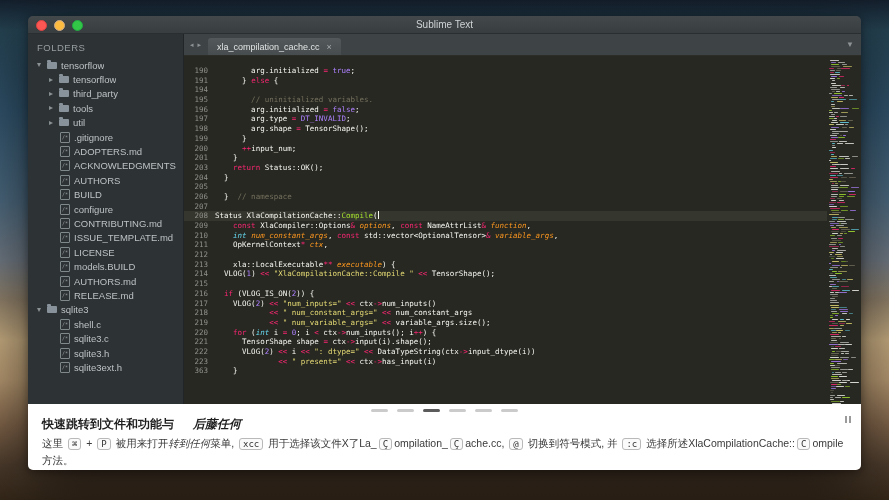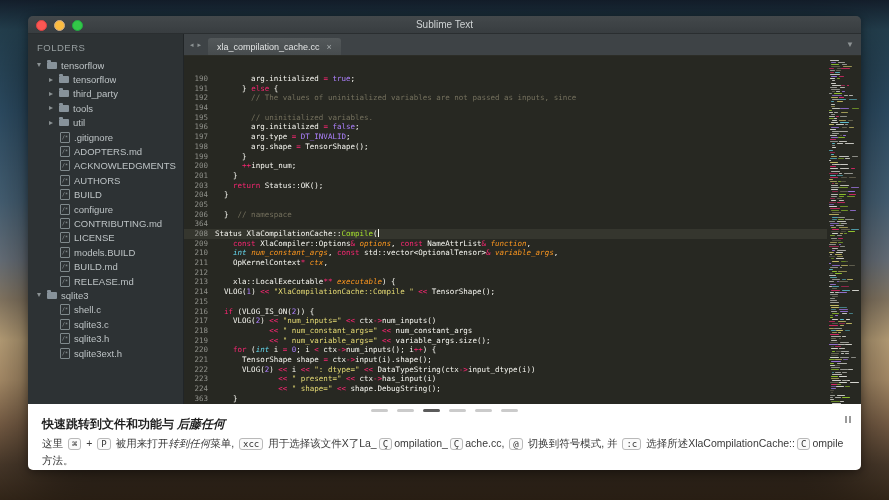--- a/index.html
+++ b/index.html
@@ -43,41 +43,41 @@
   .t-label{margin-left:4px;overflow:hidden;text-overflow:ellipsis}
   
   .editor{flex:1;display:flex;flex-direction:column;min-width:0;background:#272822}
   .tabbar{height:21px;flex:none;background:#3e4346;display:flex;align-items:flex-end;padding-left:4px;position:relative;border-bottom:1px solid #2c2d27}
   .tab-arrow{color:#8d9394;font-size:7px;align-self:center;margin:0 2px;cursor:default}
   .tab{height:17px;background:linear-gradient(#53585a,#474c4e);color:#e3e5e5;font-size:9px;
     display:flex;align-items:center;gap:7px;padding:0 9px;margin-left:5px;border-radius:3px 3px 0 0}
   .tab-close{color:#a7adae;font-size:9px;cursor:pointer}
   .tab-overflow{position:absolute;right:7px;top:6px;color:#8d9394;font-size:8px}
   .code-wrap{flex:1;display:flex;min-height:0;position:relative;background:#272822}
-  .code{flex:1;overflow:hidden;padding-top:18px;font-family:"DejaVu Sans Mono",monospace;font-size:7.5px}
+  .code{flex:1;overflow:hidden;padding-top:10px;font-family:"DejaVu Sans Mono",monospace;font-size:7.5px}
   .line{display:flex;height:9.7px;line-height:9.7px;white-space:pre}
   .line.active{background:#35362e}
   .ln{width:24px;flex:none;text-align:right;padding-right:7px;color:#8f908a}
   .lt{white-space:pre}
   .tk-w{color:#f8f8f2}.tk-c{color:#75715e}.tk-p{color:#f92672}.tk-y{color:#e6db74}
   .tk-v{color:#ae81ff}.tk-b{color:#66d9ef;font-style:italic}.tk-o{color:#fd971f;font-style:italic}
   .tk-g{color:#a6e22e}
   .caret{display:inline-block;width:1px;height:8px;background:#f8f8f0;vertical-align:-1px}
   .minimap{width:30px;flex:none;overflow:hidden;padding:3px 2px 0 2px;opacity:.85}
   .mm-row{height:2.1px;display:flex;align-items:center}
   .mm-row span{display:inline-block;height:1px;border-radius:.5px}
   
   .bottom-panel{height:66px;flex:none;background:#ffffff;position:relative;padding:0 14px;color:#333}
   .dashes{display:flex;gap:9px;justify-content:center;padding-top:5px}
   .dash{width:17px;height:3px;border-radius:1.5px;background:#cbcbcb;cursor:pointer}
   .dash.active{background:#5b5b5b}
   .pause{position:absolute;right:9px;top:5px;cursor:pointer}
   .pause::before,.pause::after{content:"";display:inline-block;width:2px;height:7px;background:#9b9b9b;margin:0 1px}
   .tut-title{font-size:12px;font-weight:bold;margin-top:4px;color:#1e1e1e}
-  .tut-title .em{font-style:italic;margin-left:3px}
+  .tut-title .em{font-style:italic;margin-left:19px}
   .tut-body{font-size:10.5px;line-height:1.6;margin-top:2px;color:#3a3a3a}
   .tut-body kbd{border:1px solid #b9b9b9;border-radius:3px;background:#fafafa;
     font-family:"DejaVu Sans Mono",monospace;font-size:9px;padding:0 3px;margin:0 2px;color:#333}
   .tut-body .em{font-style:italic}
 </style>
 </head>
 <body>
 
 <div class="desktop">
   <div class="window">
@@ -151,31 +151,36 @@
               <span class="t-label">configure</span>
             </div>
             <div class="t-row d1">
               <span class="tri"></span>
               <span class="ficon">/*</span>
               <span class="t-label">CONTRIBUTING.md</span>
             </div>
             <div class="t-row d1">
               <span class="tri"></span>
               <span class="ficon">/*</span>
+              <span class="t-label">ISSUE_TEMPLATE.md</span>
+            </div>
+            <div class="t-row d1">
+              <span class="tri"></span>
+              <span class="ficon">/*</span>
               <span class="t-label">LICENSE</span>
             </div>
             <div class="t-row d1">
               <span class="tri"></span>
               <span class="ficon">/*</span>
               <span class="t-label">models.BUILD</span>
             </div>
             <div class="t-row d1">
               <span class="tri"></span>
               <span class="ficon">/*</span>
-              <span class="t-label">BUILD.md</span>
+              <span class="t-label">AUTHORS.md</span>
             </div>
             <div class="t-row d1">
               <span class="tri"></span>
               <span class="ficon">/*</span>
               <span class="t-label">RELEASE.md</span>
             </div>
             <div class="t-row d0">
               <span class="tri">▾</span>
               <span class="folder"></span>
               <span class="t-label">sqlite3</span>
@@ -210,51 +215,49 @@
           <div class="tab active">
             <span>xla_compilation_cache.cc</span>
             <span class="tab-close">×</span>
           </div>
           <span class="tab-overflow">▼</span>
         </div>
         <div class="code-wrap">
           <div id="code" class="code">
               <div class="line"><span class="ln">190</span><span class="lt"><span class="tk-w">        arg.initialized </span><span class="tk-p">=</span><span class="tk-w"> </span><span class="tk-v">true</span><span class="tk-w">;</span></span></div>
               <div class="line"><span class="ln">191</span><span class="lt"><span class="tk-w">      } </span><span class="tk-p">else</span><span class="tk-w"> {</span></span></div>
-              <div class="line"><span class="ln">192</span><span class="lt"><span class="tk-c">        // The values of uninitialized variables are not passed as inputs, since</span></span></div>
               <div class="line"><span class="ln">194</span></div>
               <div class="line"><span class="ln">195</span><span class="lt"><span class="tk-c">        // uninitialized variables.</span></span></div>
               <div class="line"><span class="ln">196</span><span class="lt"><span class="tk-w">        arg.initialized </span><span class="tk-p">=</span><span class="tk-w"> </span><span class="tk-v">false</span><span class="tk-w">;</span></span></div>
               <div class="line"><span class="ln">197</span><span class="lt"><span class="tk-w">        arg.type </span><span class="tk-p">=</span><span class="tk-w"> </span><span class="tk-v">DT_INVALID</span><span class="tk-w">;</span></span></div>
               <div class="line"><span class="ln">198</span><span class="lt"><span class="tk-w">        arg.shape </span><span class="tk-p">=</span><span class="tk-w"> TensorShape();</span></span></div>
               <div class="line"><span class="ln">199</span><span class="lt"><span class="tk-w">      }</span></span></div>
               <div class="line"><span class="ln">200</span><span class="lt"><span class="tk-w">      </span><span class="tk-p">++</span><span class="tk-w">input_num;</span></span></div>
               <div class="line"><span class="ln">201</span><span class="lt"><span class="tk-w">    }</span></span></div>
               <div class="line"><span class="ln">203</span><span class="lt"><span class="tk-w">    </span><span class="tk-p">return</span><span class="tk-w"> Status::OK();</span></span></div>
               <div class="line"><span class="ln">204</span><span class="lt"><span class="tk-w">  }</span></span></div>
               <div class="line"><span class="ln">205</span><span class="lt"></span></div>
               <div class="line"><span class="ln">206</span><span class="lt"><span class="tk-w">  }  </span><span class="tk-c">// namespace</span></span></div>
-              <div class="line"><span class="ln">364</span><span class="lt"></span></div>
+              <div class="line"><span class="ln">207</span><span class="lt"></span></div>
               <div class="line active"><span class="ln">208</span><span class="lt"><span class="tk-w">Status XlaCompilationCache::</span><span class="tk-g">Compile</span><span class="tk-w">(</span><span class="caret"></span></span></div>
               <div class="line"><span class="ln">209</span><span class="lt"><span class="tk-w">    </span><span class="tk-p">const</span><span class="tk-w"> XlaCompiler::Options</span><span class="tk-p">&amp;</span><span class="tk-w"> </span><span class="tk-o">options</span><span class="tk-w">, </span><span class="tk-p">const</span><span class="tk-w"> NameAttrList</span><span class="tk-p">&amp;</span><span class="tk-w"> </span><span class="tk-o">function</span><span class="tk-w">,</span></span></div>
               <div class="line"><span class="ln">210</span><span class="lt"><span class="tk-w">    </span><span class="tk-b">int</span><span class="tk-w"> </span><span class="tk-o">num_constant_args</span><span class="tk-w">, </span><span class="tk-p">const</span><span class="tk-w"> std::vector&lt;OptionalTensor&gt;</span><span class="tk-p">&amp;</span><span class="tk-w"> </span><span class="tk-o">variable_args</span><span class="tk-w">,</span></span></div>
               <div class="line"><span class="ln">211</span><span class="lt"><span class="tk-w">    OpKernelContext</span><span class="tk-p">*</span><span class="tk-w"> </span><span class="tk-o">ctx</span><span class="tk-w">,</span></span></div>
               <div class="line"><span class="ln">212</span></div>
               <div class="line"><span class="ln">213</span><span class="lt"><span class="tk-w">    xla::LocalExecutable</span><span class="tk-p">**</span><span class="tk-w"> </span><span class="tk-o">executable</span><span class="tk-w">) {</span></span></div>
               <div class="line"><span class="ln">214</span><span class="lt"><span class="tk-w">  VLOG(</span><span class="tk-v">1</span><span class="tk-w">) </span><span class="tk-p">&lt;&lt;</span><span class="tk-w"> </span><span class="tk-y">"XlaCompilationCache::Compile "</span><span class="tk-w"> </span><span class="tk-p">&lt;&lt;</span><span class="tk-w"> TensorShape();</span></span></div>
               <div class="line"><span class="ln">215</span><span class="lt"></span></div>
               <div class="line"><span class="ln">216</span><span class="lt"><span class="tk-w">  </span><span class="tk-p">if</span><span class="tk-w"> (VLOG_IS_ON(</span><span class="tk-v">2</span><span class="tk-w">)) {</span></span></div>
               <div class="line"><span class="ln">217</span><span class="lt"><span class="tk-w">    VLOG(</span><span class="tk-v">2</span><span class="tk-w">) </span><span class="tk-p">&lt;&lt;</span><span class="tk-w"> </span><span class="tk-y">"num_inputs="</span><span class="tk-w"> </span><span class="tk-p">&lt;&lt;</span><span class="tk-w"> ctx</span><span class="tk-p">-&gt;</span><span class="tk-w">num_inputs()</span></span></div>
               <div class="line"><span class="ln">218</span><span class="lt"><span class="tk-w">            </span><span class="tk-p">&lt;&lt;</span><span class="tk-w"> </span><span class="tk-y">" num_constant_args="</span><span class="tk-w"> </span><span class="tk-p">&lt;&lt;</span><span class="tk-w"> num_constant_args</span></span></div>
               <div class="line"><span class="ln">219</span><span class="lt"><span class="tk-w">            </span><span class="tk-p">&lt;&lt;</span><span class="tk-w"> </span><span class="tk-y">" num_variable_args="</span><span class="tk-w"> </span><span class="tk-p">&lt;&lt;</span><span class="tk-w"> variable_args.size();</span></span></div>
               <div class="line"><span class="ln">220</span><span class="lt"><span class="tk-w">    </span><span class="tk-p">for</span><span class="tk-w"> (</span><span class="tk-b">int</span><span class="tk-w"> i </span><span class="tk-p">=</span><span class="tk-w"> </span><span class="tk-v">0</span><span class="tk-w">; i </span><span class="tk-p">&lt;</span><span class="tk-w"> ctx</span><span class="tk-p">-&gt;</span><span class="tk-w">num_inputs(); i</span><span class="tk-p">++</span><span class="tk-w">) {</span></span></div>
               <div class="line"><span class="ln">221</span><span class="lt"><span class="tk-w">      TensorShape shape </span><span class="tk-p">=</span><span class="tk-w"> ctx</span><span class="tk-p">-&gt;</span><span class="tk-w">input(i).shape();</span></span></div>
               <div class="line"><span class="ln">222</span><span class="lt"><span class="tk-w">      VLOG(</span><span class="tk-v">2</span><span class="tk-w">) </span><span class="tk-p">&lt;&lt;</span><span class="tk-w"> i </span><span class="tk-p">&lt;&lt;</span><span class="tk-w"> </span><span class="tk-y">": dtype="</span><span class="tk-w"> </span><span class="tk-p">&lt;&lt;</span><span class="tk-w"> DataTypeString(ctx</span><span class="tk-p">-&gt;</span><span class="tk-w">input_dtype(i))</span></span></div>
               <div class="line"><span class="ln">223</span><span class="lt"><span class="tk-w">              </span><span class="tk-p">&lt;&lt;</span><span class="tk-w"> </span><span class="tk-y">" present="</span><span class="tk-w"> </span><span class="tk-p">&lt;&lt;</span><span class="tk-w"> ctx</span><span class="tk-p">-&gt;</span><span class="tk-w">has_input(i)</span></span></div>
-              <div class="line"><span class="ln">224</span><span class="lt"><span class="tk-w">              </span><span class="tk-p">&lt;&lt;</span><span class="tk-w"> </span><span class="tk-y">" shape="</span><span class="tk-w"> </span><span class="tk-p">&lt;&lt;</span><span class="tk-w"> shape.DebugString();</span></span></div>
               <div class="line"><span class="ln">363</span><span class="lt"><span class="tk-w">    }</span></span></div>
             </div>
           <div id="minimap" class="minimap">
               <div class="mm-row">
                 <span style="width: 9.36612px; margin-left: 0.867712px; background: rgb(248, 248, 242); opacity: 0.878217;"></span>
               </div>
               <div class="mm-row">
                 <span style="width: 4.6345px; margin-left: 2.25616px; background: rgb(174, 129, 255); opacity: 0.794283;"></span>
                 <span style="width: 7.47612px; margin-left: 1.90774px; background: rgb(248, 248, 242); opacity: 0.658902;"></span>
               </div>

